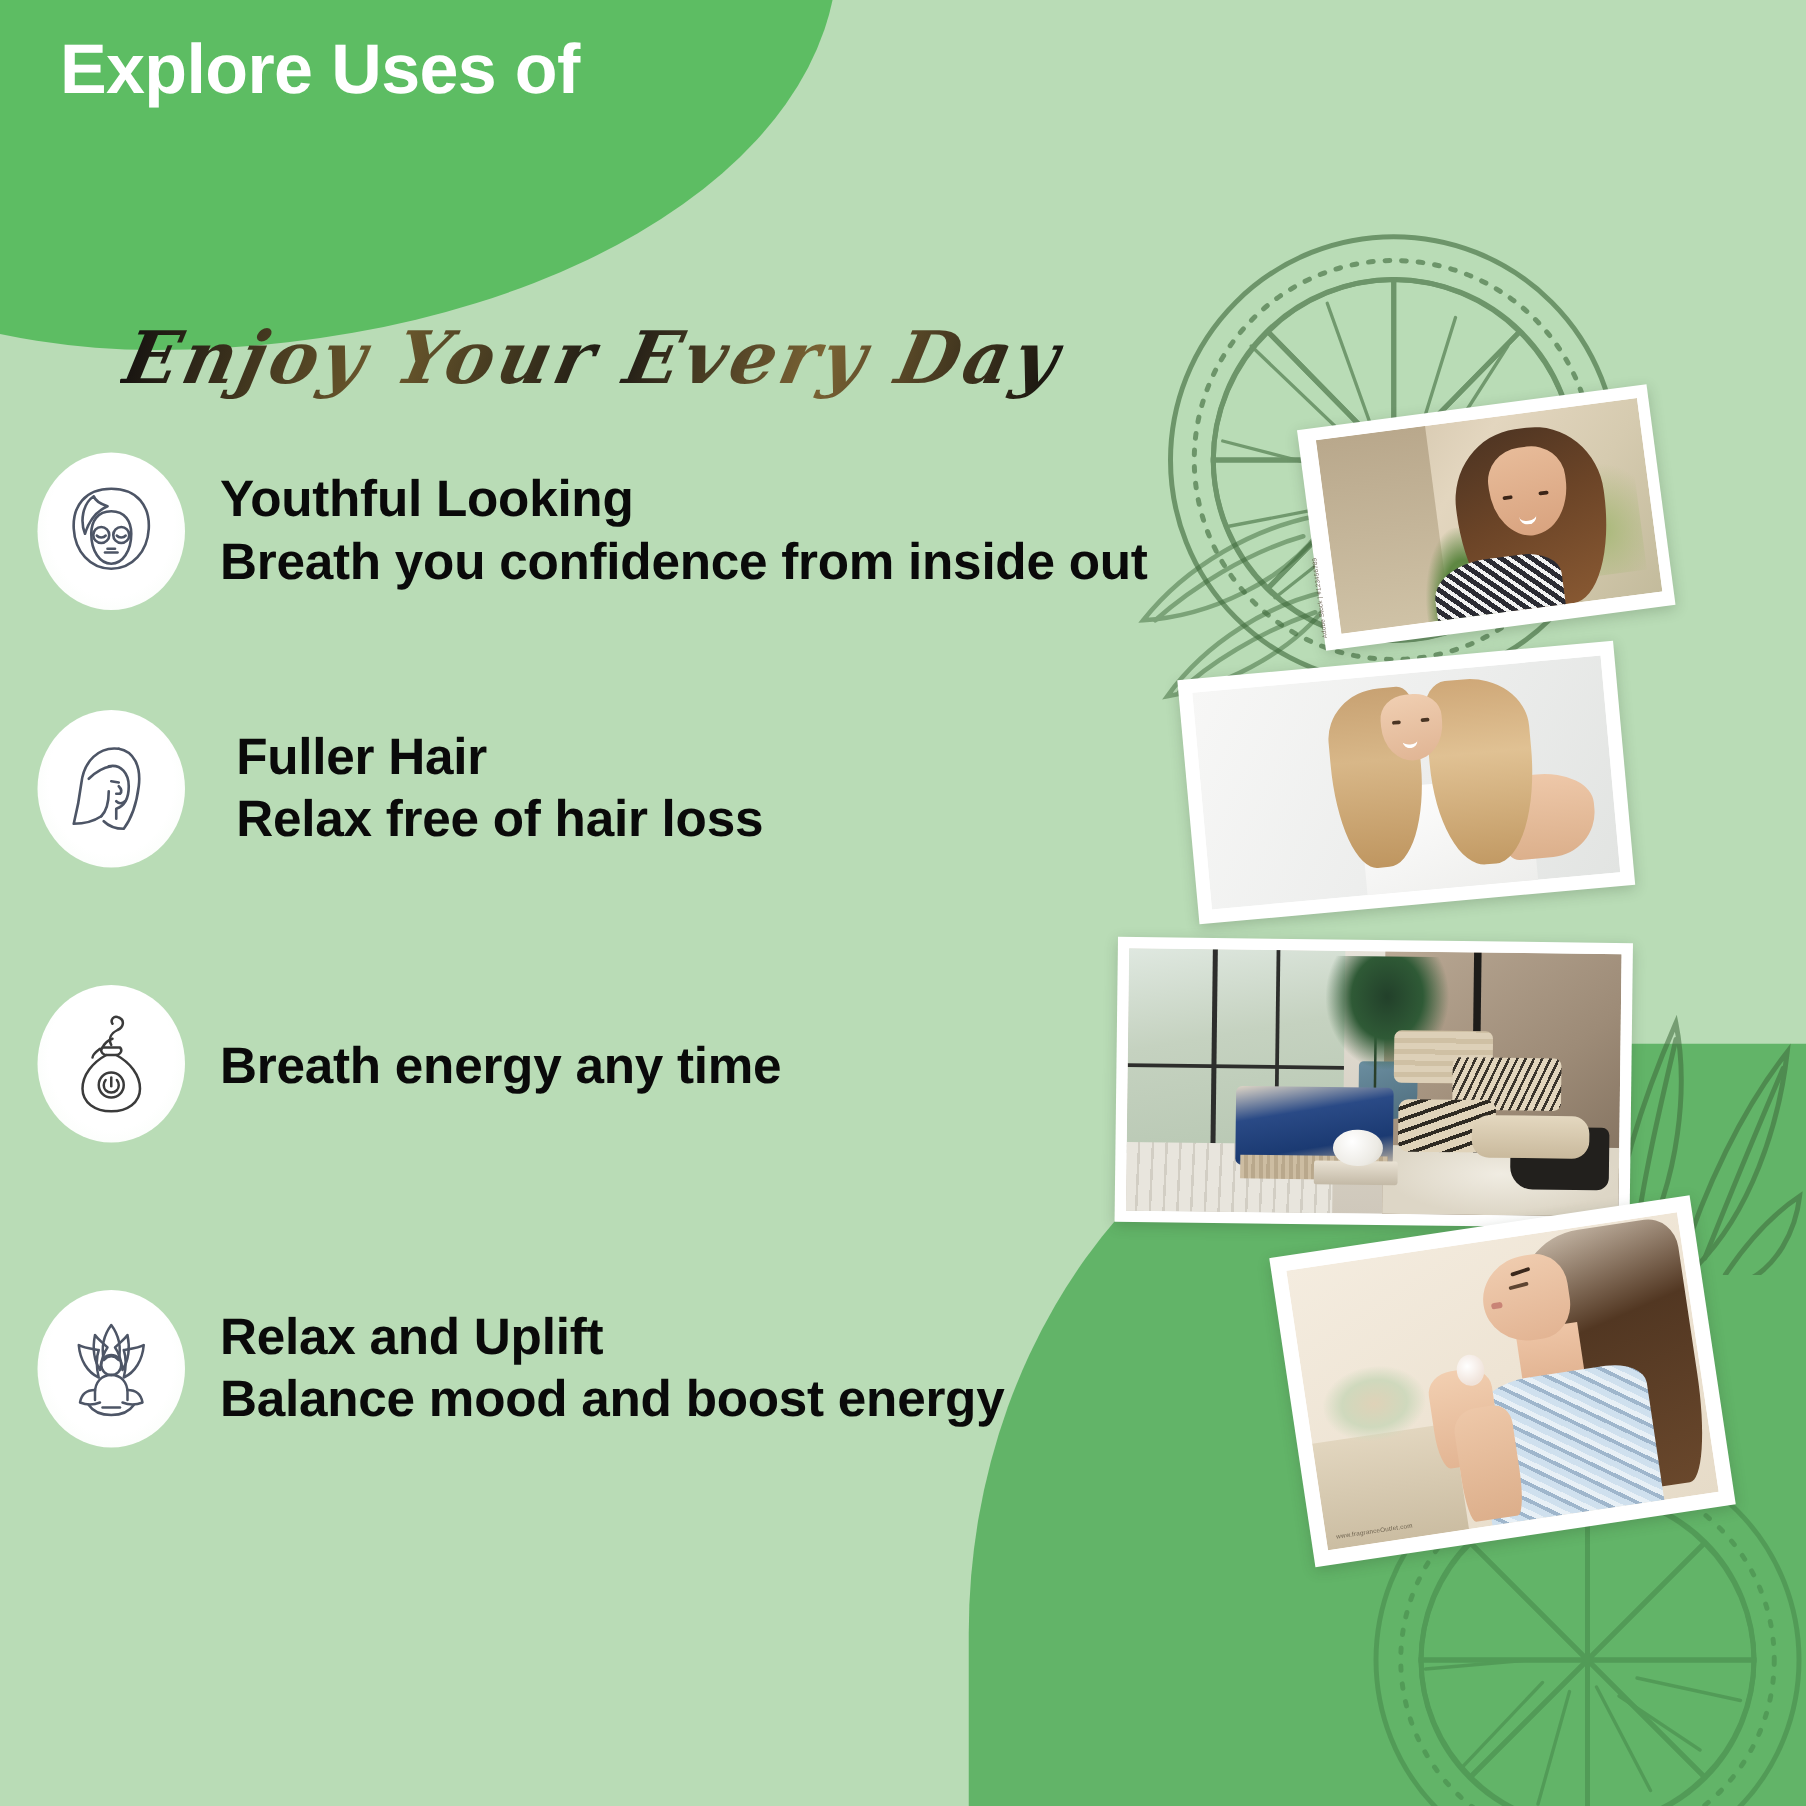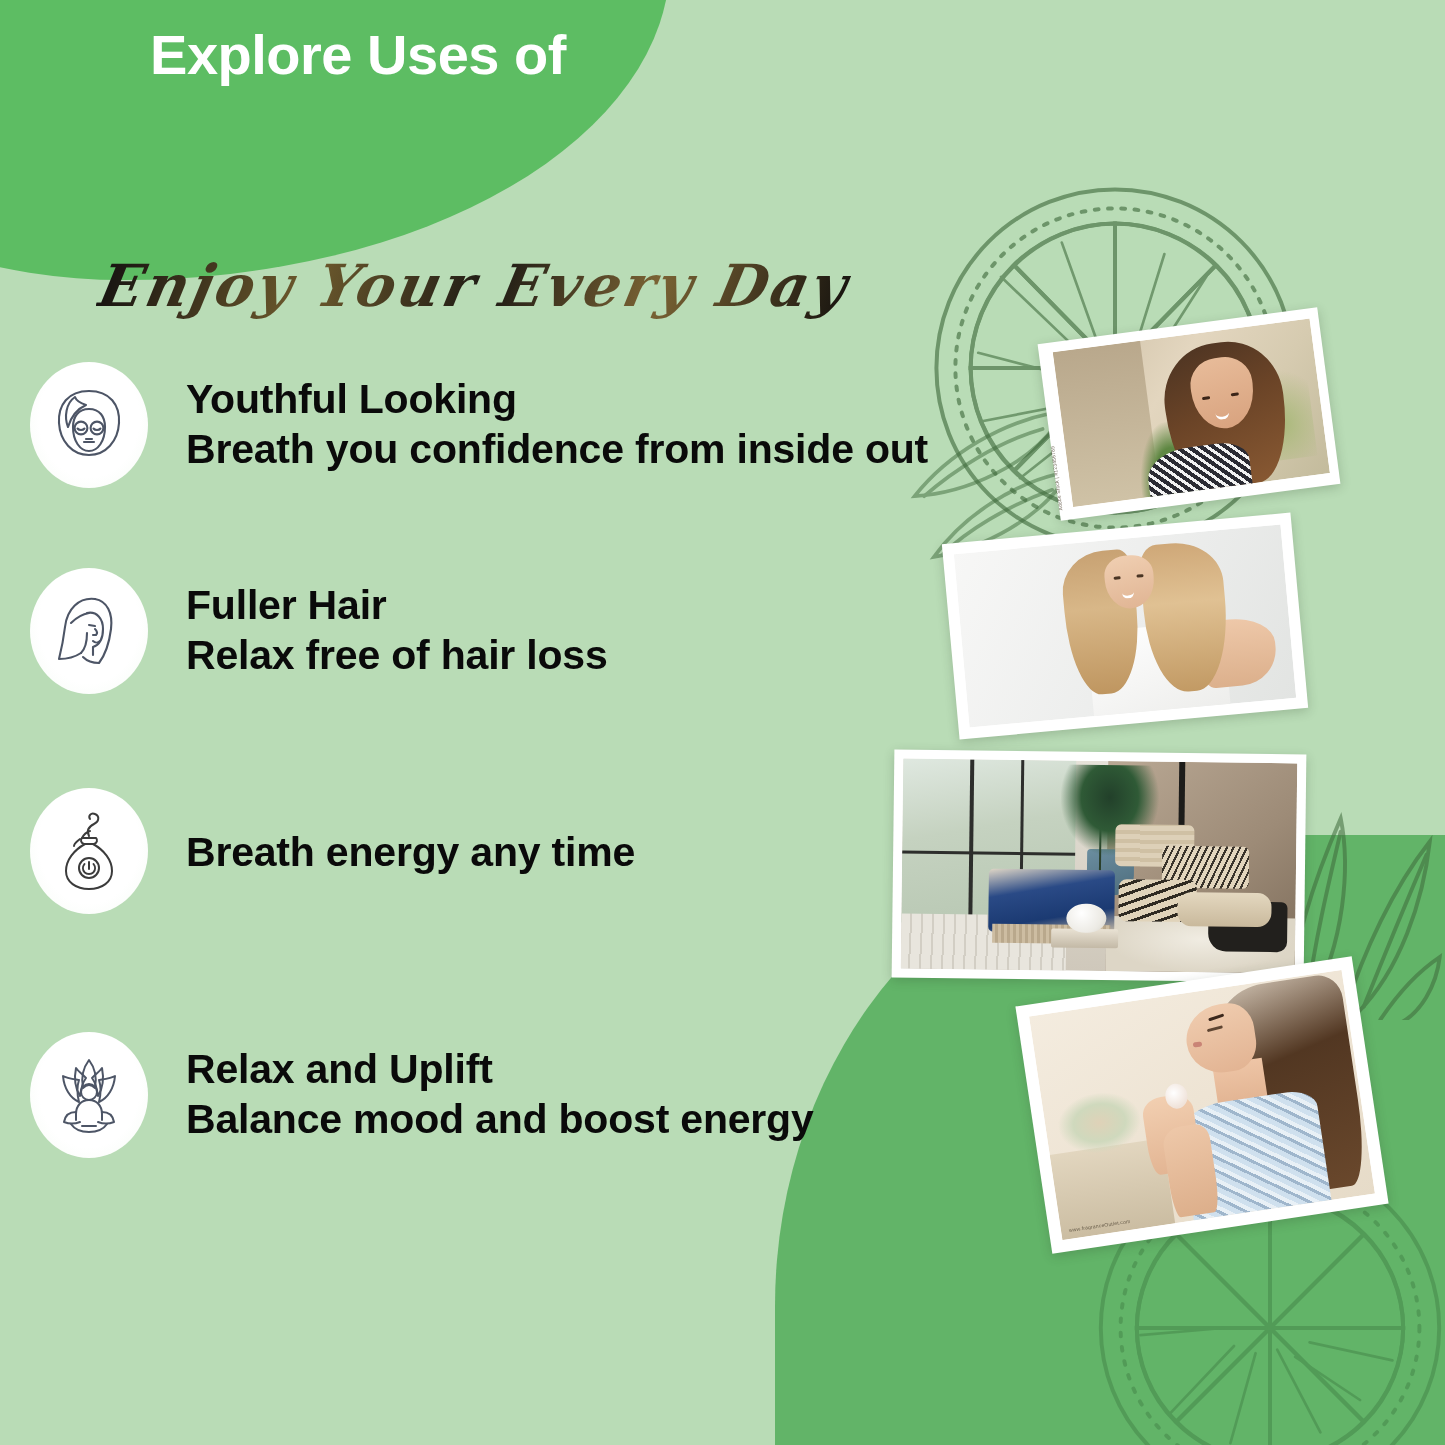--- a/index.html
+++ b/index.html
@@ -75,21 +75,21 @@
     position: absolute;
     left: 48px;
     top: 18px;
     width: 620px;
     color: #ffffff;
     font-size: 56px;
     font-weight: bold;
     line-height: 1.32;
     letter-spacing: -0.5px;
   }
-  .heading .ln { display: block; text-align: center; }
+  .heading .ln { display: block; }
 
   
   .script-line {
     position: absolute;
     left: 100px;
     top: 252px;
     font-family: "DejaVu Serif", serif;
     font-style: italic;
     font-size: 58px;
     font-weight: bold;
@@ -103,38 +103,38 @@
   }
 
   
   .feature {
     position: absolute;
     display: flex;
     align-items: center;
     left: 30px;
   }
   .feature.f0 { top: 362px; }
-  .feature.f1 { top: 568px; }
+  .feature.f1 { top: 568px; gap: 13px; }
   .feature.f2 { top: 788px; }
   .feature.f3 { top: 1032px; }
 
   .icon-badge {
     width: 118px;
     height: 126px;
     border-radius: 50%;
     background: radial-gradient(ellipse at 50% 45%, #ffffff 60%, #f4faf3 100%);
     display: flex;
     align-items: center;
     justify-content: center;
     flex: 0 0 auto;
   }
   .icon-badge svg { display: block; }
 
   .feature-text {
-    margin-left: 38px;
+    margin-left: 28px;
     color: #0a0a0a;
   }
   .feature-title {
     font-size: 41px;
     font-weight: bold;
     line-height: 1.12;
     letter-spacing: -0.2px;
     white-space: nowrap;
   }
   .feature-sub {

